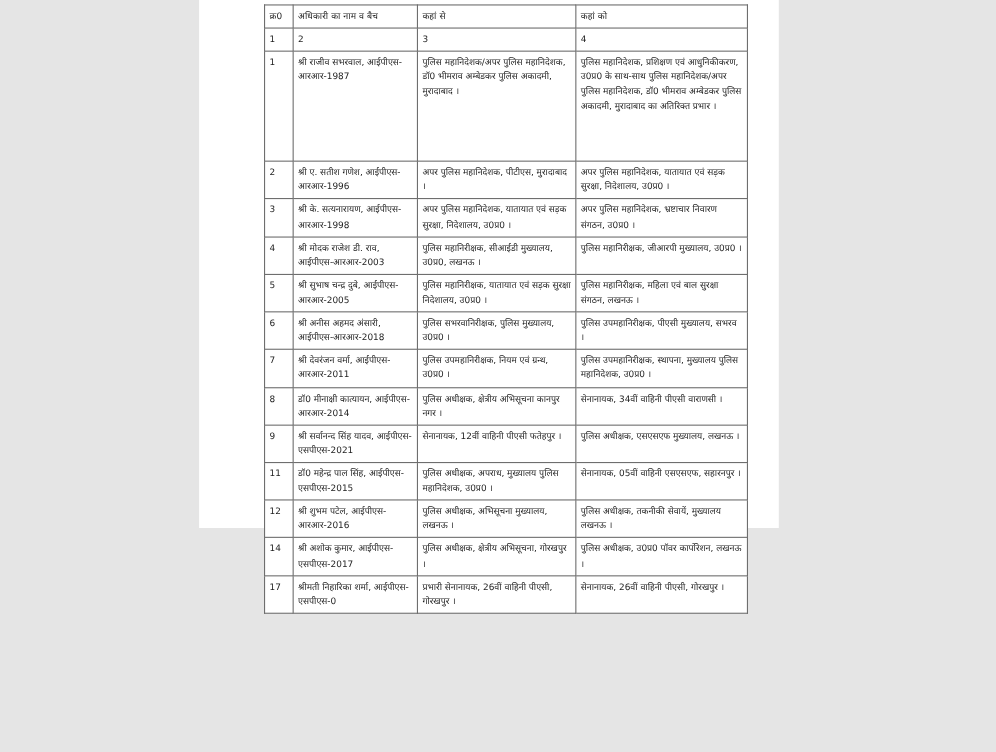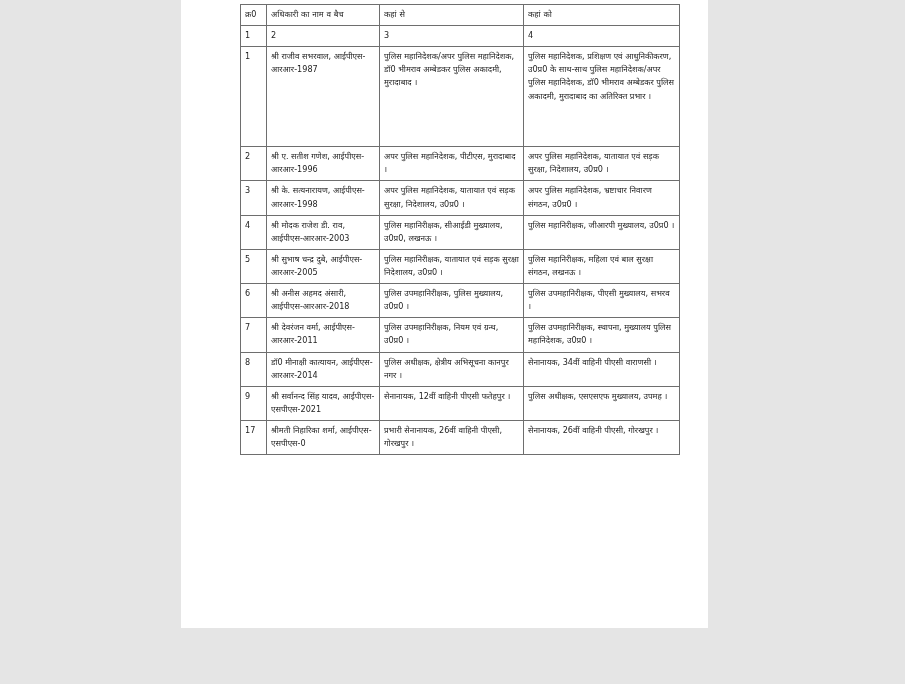--- a/index.html
+++ b/index.html
@@ -11,21 +11,21 @@
     height: 684px;
     background: #e5e5e5;
     font-family: "DejaVu Sans", sans-serif;
     overflow: hidden;
   }
   #page-sheet {
     position: absolute;
     left: 181px;
     top: 0;
     width: 527px;
-    height: 628px;
+    height: 480px;
     background: #ffffff;
   }
   #transfer-table {
     position: absolute;
     left: 59px;
     top: 4px;
     width: 439px;
     border-collapse: collapse;
     table-layout: fixed;
     background: #ffffff;
@@ -121,40 +121,58 @@
         </tr>
         <tr>
           <td class="sno">5</td>
           <td>श्री सुभाष चन्द्र दुबे, आईपीएस-आरआर-2005</td>
           <td>पुलिस महानिरीक्षक, यातायात एवं सड़क सुरक्षा निदेशालय, उ0प्र0 ।</td>
           <td>पुलिस महानिरीक्षक, महिला एवं बाल सुरक्षा संगठन, लखनऊ ।</td>
         </tr>
         <tr>
           <td class="sno">6</td>
           <td>श्री अनीस अहमद अंसारी, आईपीएस-आरआर-2018</td>
-          <td>पुलिस उपमहानिरीक्षक, पुलिस मुख्यालय, उ0प्र0 ।</td>
+          <td>पुलिस सभरवानिरीक्षक, पुलिस मुख्यालय, उ0प्र0 ।</td>
           <td>पुलिस उपमहानिरीक्षक, पीएसी मुख्यालय, सभरव ।</td>
         </tr>
         <tr>
           <td class="sno">7</td>
           <td>श्री देवरंजन वर्मा, आईपीएस-आरआर-2011</td>
           <td>पुलिस उपमहानिरीक्षक, नियम एवं ग्रन्थ, उ0प्र0 ।</td>
           <td>पुलिस उपमहानिरीक्षक, स्थापना, मुख्यालय पुलिस महानिदेशक, उ0प्र0 ।</td>
         </tr>
         <tr>
           <td class="sno">8</td>
           <td>डॉ0 मीनाक्षी कात्यायन, आईपीएस-आरआर-2014</td>
           <td>पुलिस अधीक्षक, क्षेत्रीय अभिसूचना कानपुर नगर ।</td>
           <td>सेनानायक, 34वीं वाहिनी पीएसी वाराणसी ।</td>
         </tr>
         <tr>
           <td class="sno">9</td>
           <td>श्री सर्वानन्द सिंह यादव, आईपीएस-एसपीएस-2021</td>
           <td>सेनानायक, 12वीं वाहिनी पीएसी फतेहपुर ।</td>
-          <td>पुलिस अधीक्षक, एसएसएफ मुख्यालय, उपमह ।</td>
+          <td>पुलिस अधीक्षक, एसएसएफ मुख्यालय, लखनऊ ।</td>
+        </tr>
+        <tr>
+          <td class="sno">11</td>
+          <td>डॉ0 महेन्द्र पाल सिंह, आईपीएस-एसपीएस-2015</td>
+          <td>पुलिस अधीक्षक, अपराध, मुख्यालय पुलिस महानिदेशक, उ0प्र0 ।</td>
+          <td>सेनानायक, 05वीं वाहिनी एसएसएफ, सहारनपुर ।</td>
+        </tr>
+        <tr>
+          <td class="sno">12</td>
+          <td>श्री शुभम पटेल, आईपीएस-आरआर-2016</td>
+          <td>पुलिस अधीक्षक, अभिसूचना मुख्यालय, लखनऊ ।</td>
+          <td>पुलिस अधीक्षक, तकनीकी सेवायें, मुख्यालय लखनऊ ।</td>
+        </tr>
+        <tr>
+          <td class="sno">14</td>
+          <td>श्री अशोक कुमार, आईपीएस-एसपीएस-2017</td>
+          <td>पुलिस अधीक्षक, क्षेत्रीय अभिसूचना, गोरखपुर ।</td>
+          <td>पुलिस अधीक्षक, उ0प्र0 पॉवर कार्पोरेशन, लखनऊ ।</td>
         </tr>
         <tr>
           <td class="sno">17</td>
           <td>श्रीमती निहारिका शर्मा, आईपीएस-एसपीएस-0</td>
           <td>प्रभारी सेनानायक, 26वीं वाहिनी पीएसी, गोरखपुर ।</td>
           <td>सेनानायक, 26वीं वाहिनी पीएसी, गोरखपुर ।</td>
         </tr>
       </tbody>
   </table>
 </div>

